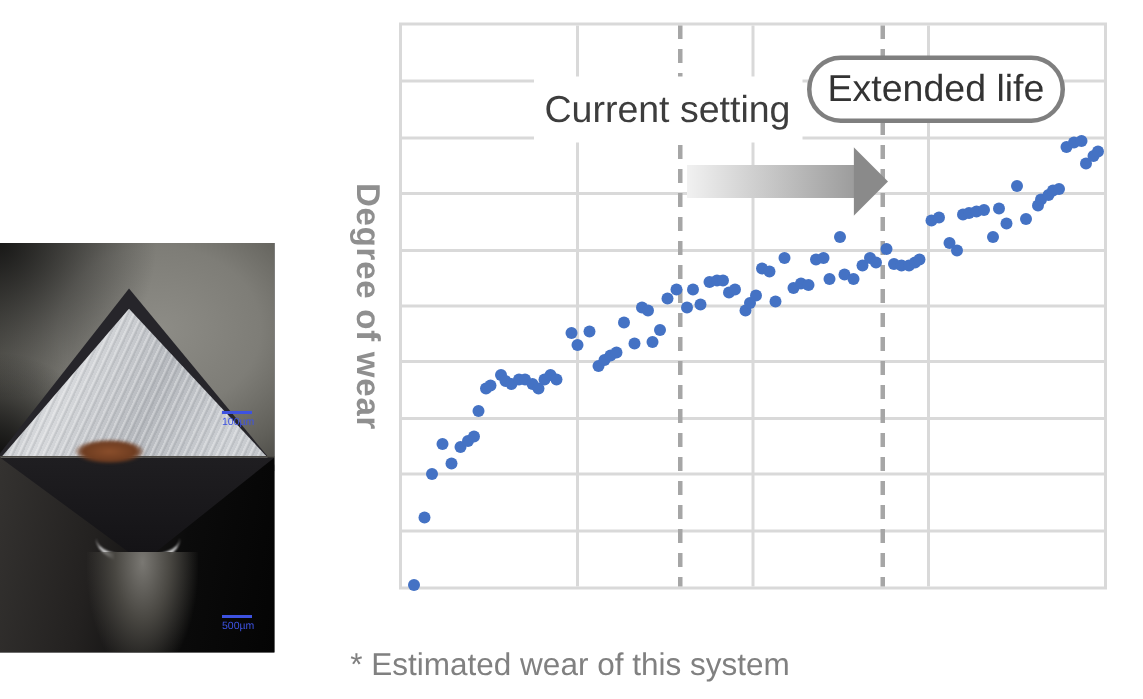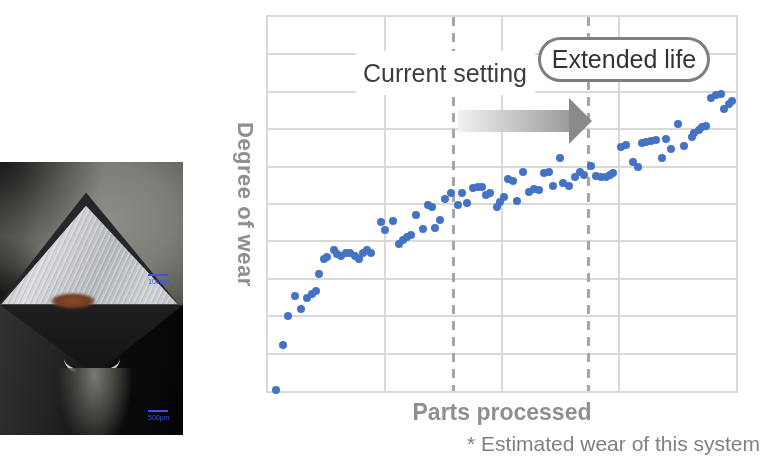--- a/index.html
+++ b/index.html
@@ -26,21 +26,21 @@
                    padding-left:7px;font-size:25px;color:#3d3d3d;z-index:6;}
   #extended-life{left:538px;top:37px;width:172px;height:45px;background:#ffffff;
                  border:3px solid #7f7f7f;border-radius:24px;box-sizing:border-box;
                  justify-content:center;font-size:25px;color:#333333;z-index:7;}
 
   #y-label{position:absolute;left:224px;top:15px;width:42px;height:378px;background:#fff;
            display:flex;align-items:center;justify-content:center;writing-mode:vertical-rl;
            font-size:22px;font-weight:600;color:#8f8f8f;letter-spacing:.5px;}
   #x-label{position:absolute;left:266px;top:399px;width:472px;text-align:center;
            font-size:23px;font-weight:600;color:#8f8f8f;background:#fff;}
-  #footnote{position:absolute;left:0;top:432px;width:760px;text-align:right;
+  #footnote{position:absolute;left:0;top:432px;width:760px;text-align:center;
             font-size:21px;color:#808080;}
 
   
   #photo{position:absolute;left:0;top:162px;width:183px;height:273px;overflow:hidden;
          background:#0a0a0a;}
   #ph-top{position:absolute;left:0;top:0;width:183px;height:143px;
           background:radial-gradient(ellipse at 58% 40%,#8d8c86 0%,#7e7d77 45%,#605f59 75%,#403f3b 100%);}
   #ph-top:after{content:"";position:absolute;inset:0;
           background:radial-gradient(circle at 0% 0%,rgba(10,10,10,.8) 0%,rgba(10,10,10,0) 45%),
                      radial-gradient(circle at 0% 100%,rgba(10,10,10,.9) 0%,rgba(10,10,10,0) 30%);}
@@ -203,15 +203,14 @@
       <div class="dot" style="left: 95.8%; top: 20.9%;"></div>
       <div class="dot" style="left: 96.8%; top: 20.6%;"></div>
       <div class="dot" style="left: 97.5%; top: 24.6%;"></div>
       <div class="dot" style="left: 98.5%; top: 23.3%;"></div>
       <div class="dot" style="left: 99.2%; top: 22.5%;"></div>
     </div>
 
   <div class="anno-box" id="extended-life">Extended life</div>
   <div class="anno-box" id="current-setting">Current setting</div>
 
-  <div id="x-label">Parts processed</div>
   <div id="footnote">* Estimated wear of this system</div>
 </div>
 
 </body></html>

